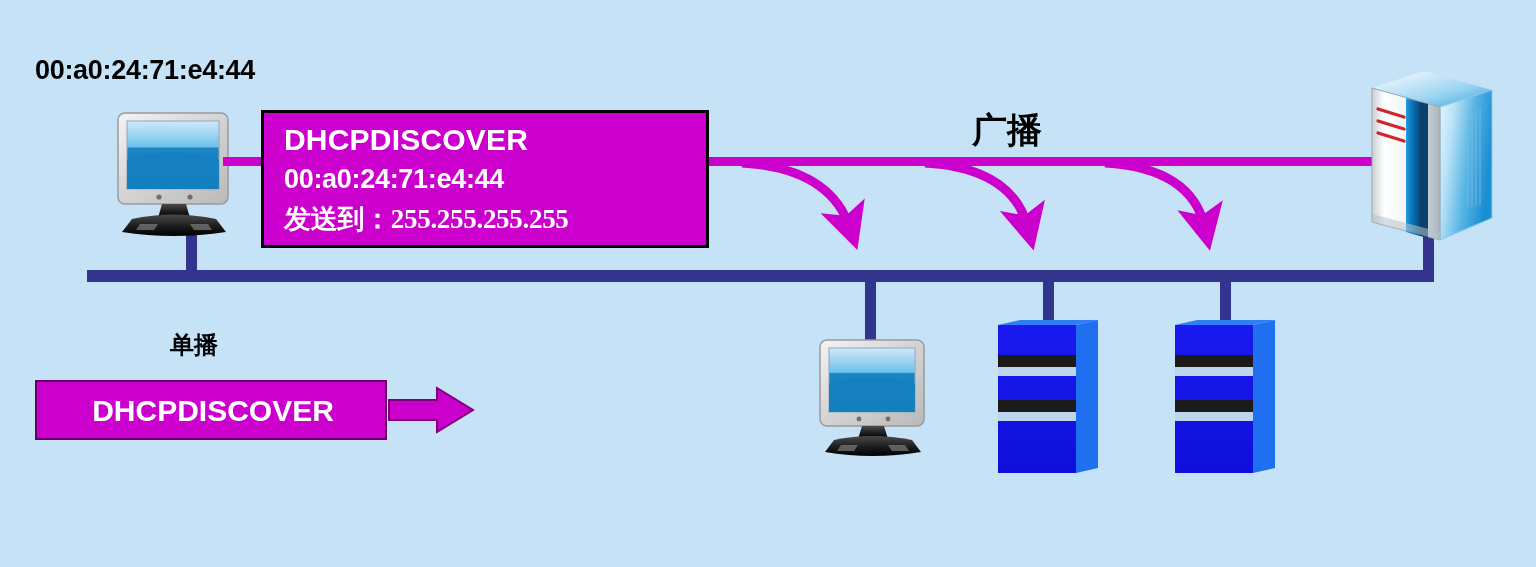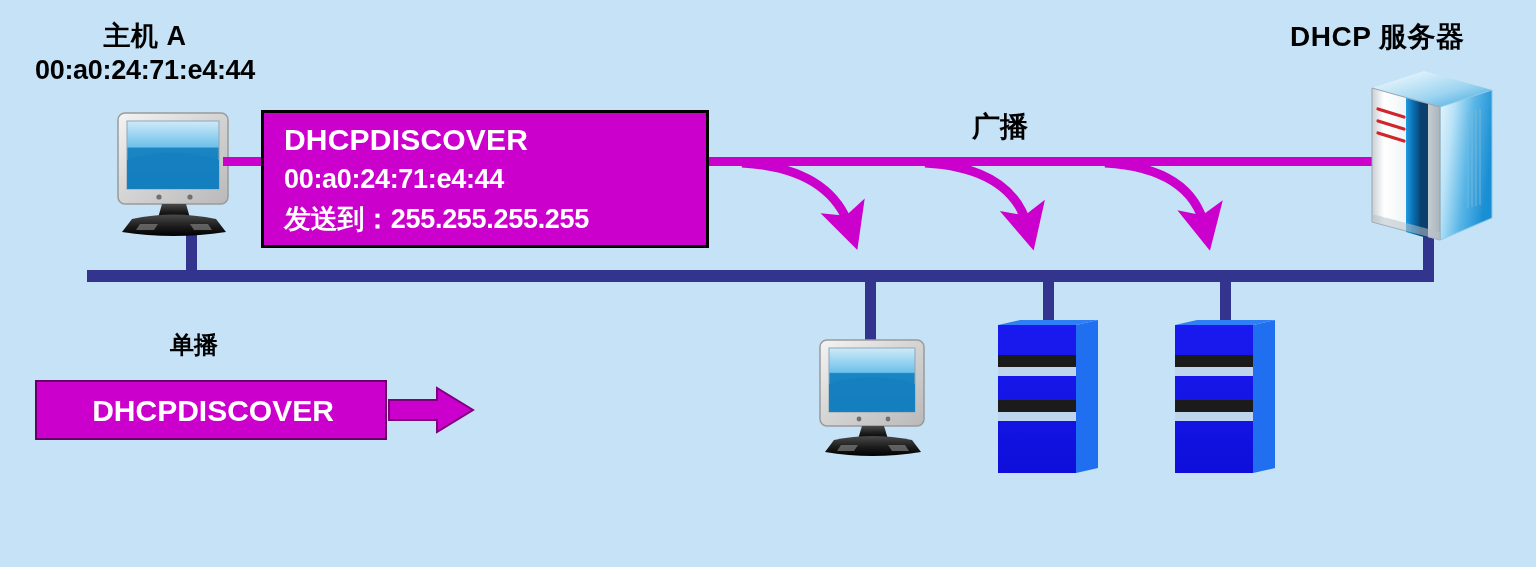--- a/index.html
+++ b/index.html
@@ -50,21 +50,21 @@
   #dhcp-server-label {
     left: 1290px;
     top: 22px;
     font-size: 28px;
     letter-spacing: 0.5px;
   }
   
   #broadcast-label {
     left: 972px;
     top: 112px;
-    font-size: 28px;
+    font-size: 35px;
   }
   
   #unicast-label {
     left: 170px;
     top: 332px;
     font-size: 24px;
   }
   
   #caption {
     left: 52px;
@@ -99,20 +99,21 @@
     left: 20px;
     top: 51px;
     font-size: 27px;
     letter-spacing: -0.3px;
   }
   #discover-dest {
     left: 20px;
     top: 88px;
     font-size: 27px;
     letter-spacing: -0.3px;
+    font-family: Liberation Serif, serif;
   }
   
   #legend-box {
     position: absolute;
     left: 35px;
     top: 380px;
     width: 352px;
     height: 60px;
     background: #cc00cc;
     border: 2px solid #660066;
@@ -284,24 +285,22 @@
       <rect x="1175" y="367" width="78" height="9" fill="#bfd5ee"></rect>
       <rect x="1175" y="400" width="78" height="12" fill="#1b1b1b"></rect>
       <rect x="1175" y="412" width="78" height="9" fill="#bfd5ee"></rect>
     </g>
 
     <g>
       <path d="M389 400 L437 400 L437 388 L473 410 L437 432 L437 420 L389 420 Z" fill="#cc00cc" stroke="#7d007d" stroke-width="2"></path>
     </g>
   </svg>
 
-  <div class="txt" id="host-a-name">主机 A</div>
   <div class="txt" id="host-a-mac">00:a0:24:71:e4:44</div>
 
-  <div class="txt" id="dhcp-server-label">DHCP 服务器</div>
 
   <div class="txt" id="broadcast-label">广播</div>
 
   <div id="discover-box">
     <div class="line" id="discover-title">DHCPDISCOVER</div>
     <div class="line" id="discover-mac">00:a0:24:71:e4:44</div>
     <div class="line" id="discover-dest">发送到：255.255.255.255</div>
   </div>
 
   <div class="txt" id="unicast-label">单播</div>

